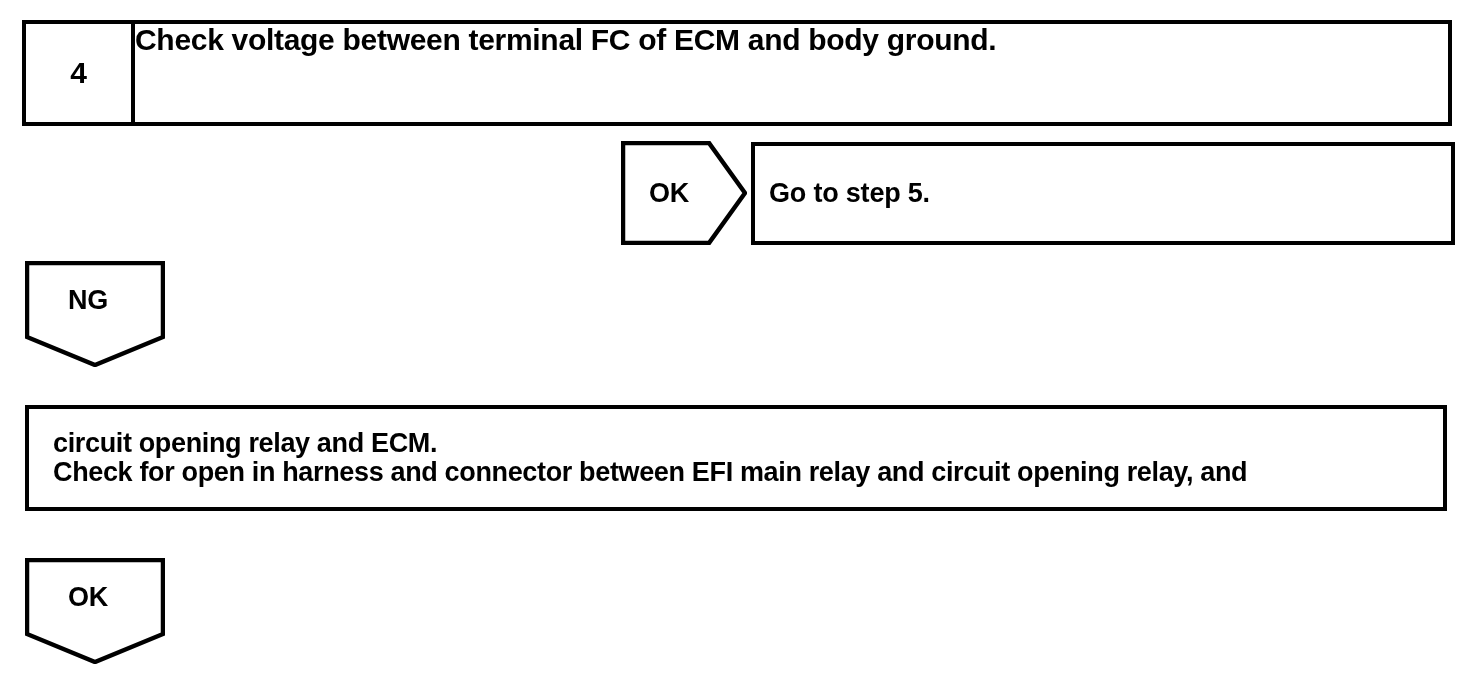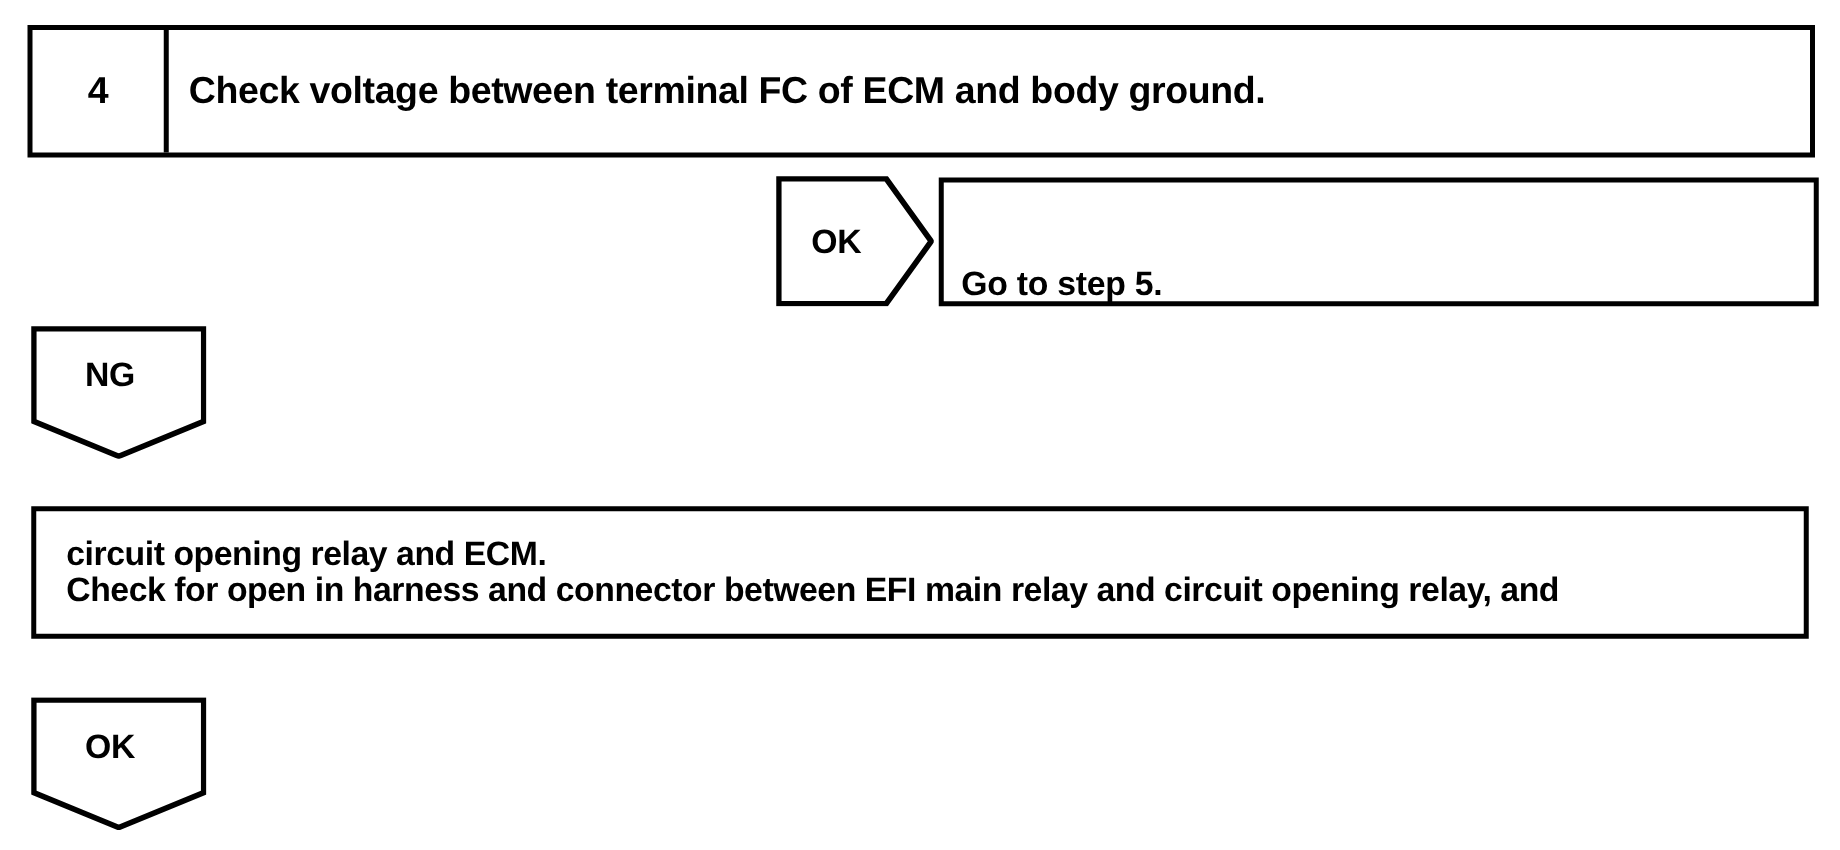--- a/index.html
+++ b/index.html
@@ -48,22 +48,21 @@
   }
   .step-number {
     font-size: 30px;
     font-weight: bold;
     line-height: 1;
     letter-spacing: 0px;
   }
   .step-text-cell {
     flex: 1 1 auto;
     display: flex;
-    align-items: center;
-    padding-left: 16px;
+    align-items: flex-start;
     box-sizing: border-box;
   }
   .step-text {
     font-size: 30px;
     font-weight: bold;
     line-height: 1.05;
     letter-spacing: -0.3px;
     white-space: nowrap;
   }
 
@@ -98,21 +97,21 @@
   .result-box {
     position: absolute;
     left: 751px;
     top: 142px;
     width: 704px;
     height: 103px;
     box-sizing: border-box;
     border: 4px solid #000000;
     background: #ffffff;
     display: flex;
-    align-items: flex-end;
+    align-items: center;
     padding-left: 14px;
   }
   .result-text {
     font-size: 27px;
     font-weight: bold;
     letter-spacing: -0.2px;
     line-height: 1.05;
     white-space: nowrap;
   }
 

